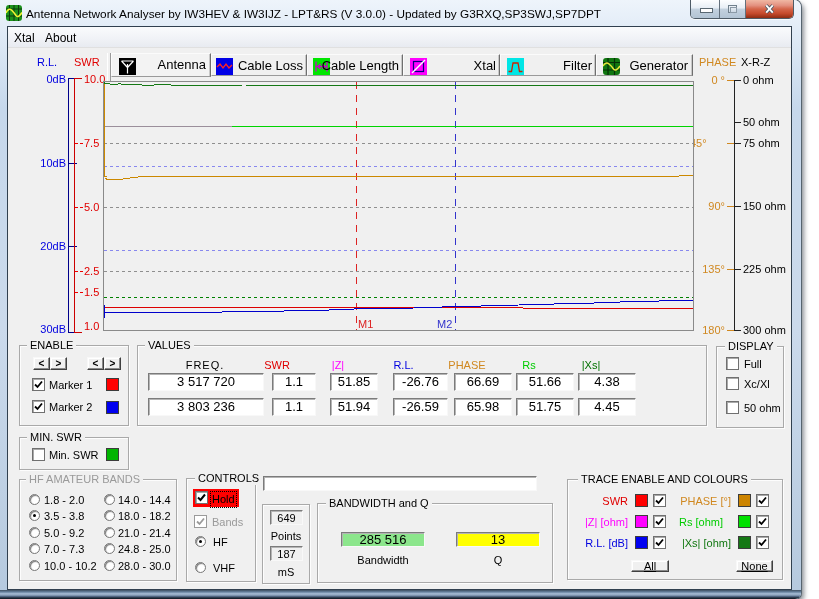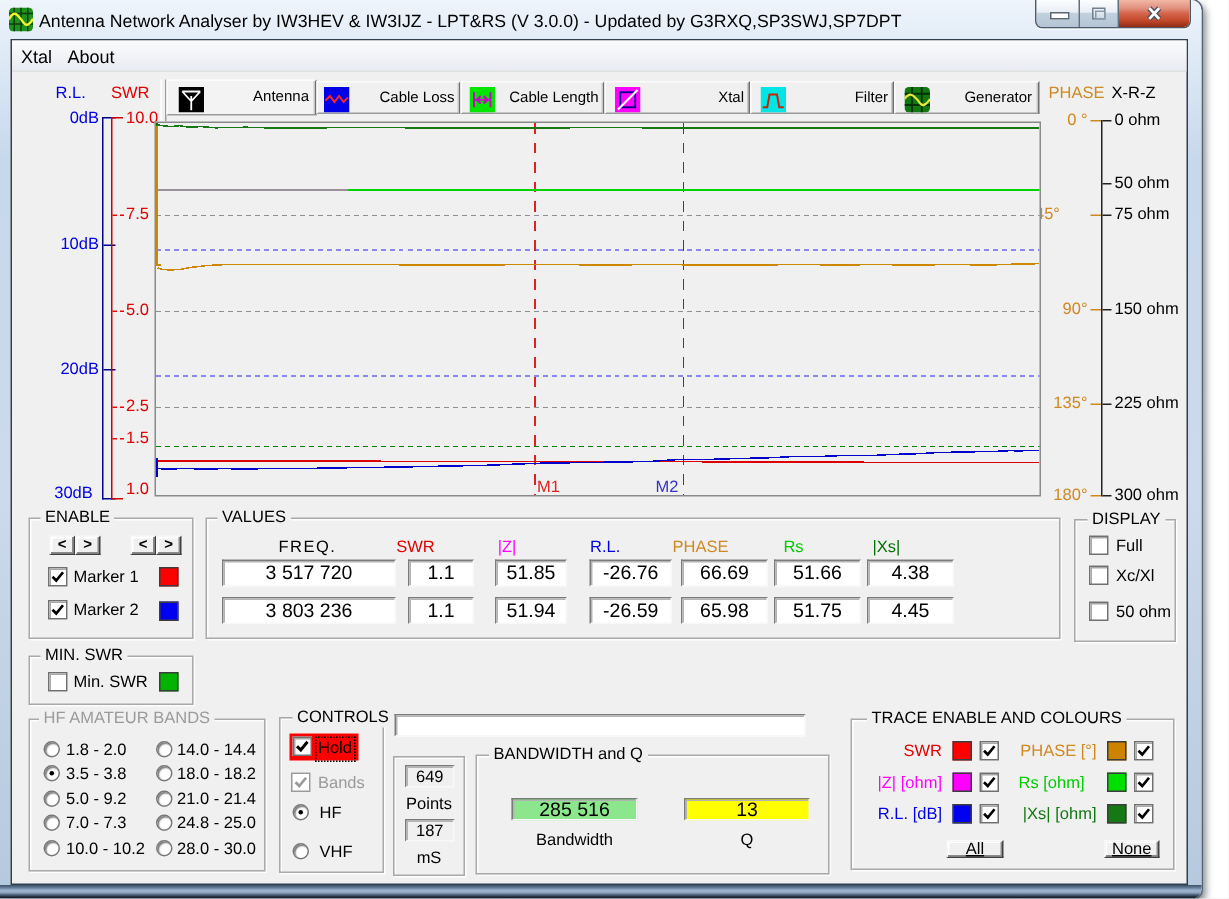--- a/index.html
+++ b/index.html
@@ -13,21 +13,21 @@
 .glb{position:absolute;top:-7px;background:#f0f0f0;padding:0 3px;font-size:11px;line-height:13px;white-space:nowrap}
 .cb{position:absolute;width:13px;height:13px;background:#fff;border:1px solid #707070;box-sizing:border-box;box-shadow:inset 1px 1px 0 #a9a9a9}
 .sw{position:absolute;width:13px;height:13px;border:1px solid #3c3c3c;box-sizing:border-box}
 .rb{position:absolute;width:11px;height:11px;border-radius:50%;background:#fff;border:1px solid #777;box-sizing:border-box;box-shadow:inset 1px 1px 1px rgba(90,90,90,.8)}
 .rdot{position:absolute;left:3px;top:3px;width:3px;height:3px;border-radius:50%;background:#000}
 .btn{position:absolute;background:#f0f0f0;border:1px solid #404040;border-top-color:#f8f8f8;border-left-color:#f8f8f8;box-shadow:inset -1px -1px 0 #8a8a8a,inset 1px 1px 0 #fff;box-sizing:border-box;text-align:center}
 .sunk{position:absolute;background:#fff;border:1px solid;border-color:#7b7b7b #f8f8f8 #f8f8f8 #7b7b7b;box-shadow:inset 1px 1px 0 #b4b4b4;box-sizing:border-box}
 .val{font-weight:normal;font-size:13px;text-align:center;white-space:nowrap}
 .ck{position:absolute;left:1px;top:1px}
 .tab{position:absolute;background:#f0f0f0;border:1px solid;border-color:#fbfbfb #6f6f6f #9a9a9a #fbfbfb;box-sizing:border-box;box-shadow:inset -1px 0 0 #c8c8c8}
-.cap{position:absolute;top:4px;font-size:10px;line-height:14px;white-space:nowrap}
+.cap{position:absolute;top:4px;font-size:13px;line-height:14px;white-space:nowrap}
 </style></head>
 <body>
 <div id="win"></div>
 
 <svg class="abs" style="left:6px;top:5px" width="16" height="16" viewBox="0 0 16 16">
  <rect x="0" y="0" width="16" height="16" rx="3" fill="#1d921d"></rect>
  <path d="M3.5 0v16M8 0v16M12.5 0v16M0 4h16M0 11h16" stroke="#0c3c0c" stroke-width="1"></path>
  <path d="M0 8 Q2.5 2.5 5.5 5 Q8 7.5 10 10.5 Q12.5 13.5 16 7.5" stroke="#f4f433" stroke-width="1.6" fill="none"></path>
 </svg>
 <div class="abs" style="left:26px;top:7px;color:#000;font-size:11.8px;line-height:14px;white-space:nowrap">Antenna Network Analyser by IW3HEV &amp; IW3IJZ - LPT&amp;RS (V 3.0.0) - Updated by G3RXQ,SP3SWJ,SP7DPT</div>
@@ -58,21 +58,21 @@
 <div class="abs t11" style="left:741px;top:56px;color:#000">X-R-Z</div>
 
 <div class="abs" style="left:68px;top:78px;width:1px;height:255px;background:#00008b"></div>
 <div class="abs" style="left:68px;top:78px;width:9px;height:1px;background:#00008b"></div>
 <div class="abs" style="left:69px;top:163px;width:8px;height:1px;background:#00008b"></div>
 <div class="abs" style="left:69px;top:246px;width:8px;height:1px;background:#00008b"></div>
 <div class="abs" style="left:68px;top:332px;width:9px;height:1px;background:#00008b"></div>
 <div class="abs t11" style="left:0;top:73px;width:66px;text-align:right;color:#0000e0">0dB</div>
 <div class="abs t11" style="left:0;top:157px;width:66px;text-align:right;color:#0000e0">10dB</div>
 <div class="abs t11" style="left:0;top:240px;width:66px;text-align:right;color:#0000e0">20dB</div>
-<div class="abs t11" style="left:16px;top:323px;width:66px;text-align:center;color:#0000e0">30dB</div>
+<div class="abs t11" style="left:0;top:323px;width:66px;text-align:right;color:#0000e0">30dB</div>
 <div class="abs" style="left:74px;top:78px;width:1px;height:255px;background:#cc0000"></div>
 <div class="abs" style="left:74px;top:78px;width:8px;height:1px;background:#cc0000"></div>
 <div class="abs" style="left:74px;top:332px;width:8px;height:1px;background:#cc0000"></div>
 <div class="abs" style="left:75px;top:143px;width:9px;height:1px;background:repeating-linear-gradient(90deg,#e00 0 3px,rgba(0,0,0,0) 3px 5px)"></div>
 <div class="abs" style="left:75px;top:207px;width:9px;height:1px;background:repeating-linear-gradient(90deg,#e00 0 3px,rgba(0,0,0,0) 3px 5px)"></div>
 <div class="abs" style="left:75px;top:271px;width:9px;height:1px;background:repeating-linear-gradient(90deg,#e00 0 3px,rgba(0,0,0,0) 3px 5px)"></div>
 <div class="abs" style="left:75px;top:292px;width:9px;height:1px;background:repeating-linear-gradient(90deg,#e00 0 3px,rgba(0,0,0,0) 3px 5px)"></div>
 <div class="abs t11" style="left:84px;top:73px;color:#e00000">10.0</div>
 <div class="abs t11" style="left:84px;top:137px;color:#e00000">7.5</div>
 <div class="abs t11" style="left:84px;top:201px;color:#e00000">5.0</div>

